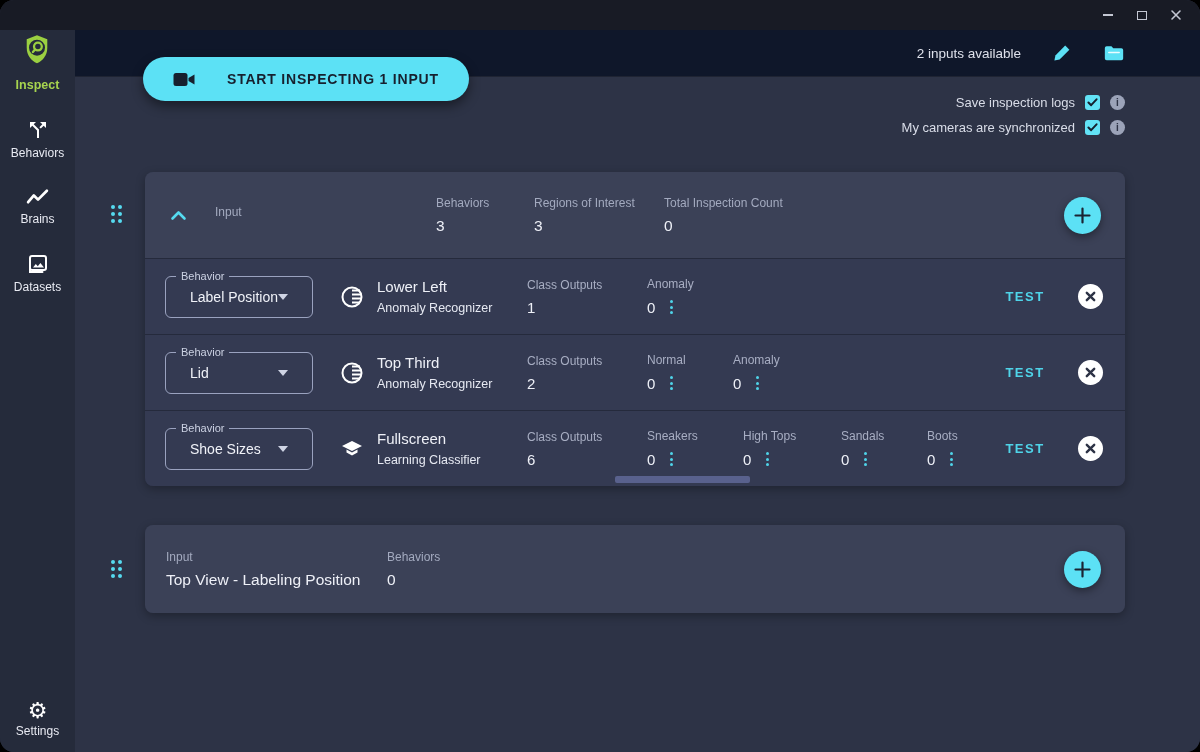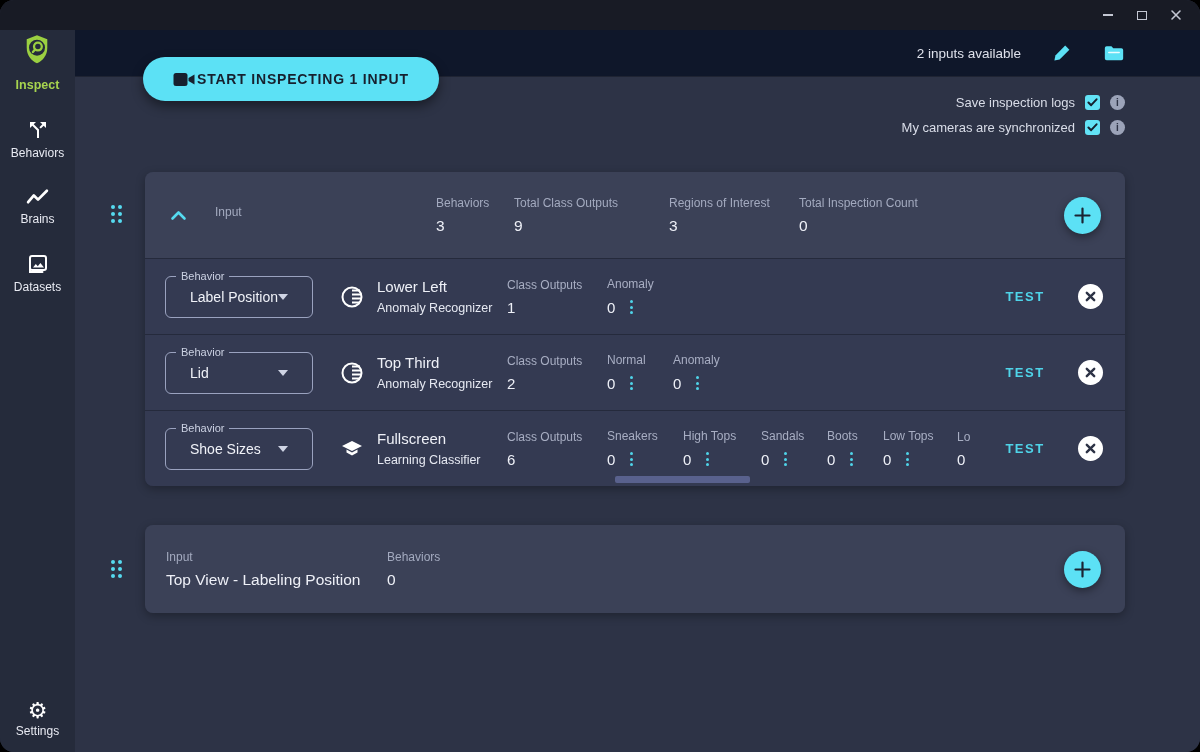--- a/index.html
+++ b/index.html
@@ -23,21 +23,21 @@
   .nav-item { margin-top:26px; display:flex; flex-direction:column; align-items:center; gap:4px; cursor:pointer; }
   .nav-label { font-size:12px; color:#e8eaf2; }
   .settings-item { margin-top:auto; margin-bottom:14px; display:flex; flex-direction:column; align-items:center; gap:2px; cursor:pointer; }
   .gear-glyph { font-size:22px; line-height:22px; color:#fff; }
 
   
   .band { position:absolute; top:0; left:0; right:0; height:47px; background:#0f172a; border-bottom:1px solid #1f2433; display:flex; align-items:center; justify-content:flex-end; padding-right:75px; gap:30px; }
   .band-text { font-size:13.5px; color:#dde0ea; }
   .band-icon { width:22px; height:22px; display:flex; align-items:center; justify-content:center; cursor:pointer; }
 
-  .start-btn { position:absolute; top:27px; left:68px; height:44px; padding:0 30px; border:none; border-radius:22px; background:#5ce1f5; color:#17202e; font-family:"Liberation Sans", sans-serif; font-size:14px; font-weight:bold; letter-spacing:0.8px; display:flex; align-items:center; gap:2px; box-shadow:0 5px 12px rgba(0,0,0,.45); cursor:pointer; z-index:10; }
+  .start-btn { position:absolute; top:27px; left:68px; height:44px; padding:0 30px; border:none; border-radius:22px; background:#5ce1f5; color:#17202e; font-family:"Liberation Sans", sans-serif; font-size:14px; font-weight:bold; letter-spacing:0.8px; display:flex; align-items:center; gap:32px; box-shadow:0 5px 12px rgba(0,0,0,.45); cursor:pointer; z-index:10; }
 
   
   .options { position:absolute; top:65px; right:75px; display:flex; flex-direction:column; gap:10px; align-items:flex-end; }
   .opt-row { display:flex; align-items:center; gap:10px; }
   .opt-label { font-size:13px; color:#d9dde8; }
   .checkbox { width:15px; height:15px; border-radius:3px; background:#62e3f6; display:flex; align-items:center; justify-content:center; cursor:pointer; }
   .info-dot { width:15px; height:15px; border-radius:50%; background:#9ba3b8; color:#2d3346; font-size:10px; font-weight:bold; display:flex; align-items:center; justify-content:center; }
 
   
   .card-wrap { position:absolute; left:70px; width:980px; }
@@ -62,21 +62,21 @@
   .brow { height:76px; background:#343a52; border-top:1px solid #252a3c; display:flex; align-items:center; padding-left:20px; }
   .dropdown { position:relative; width:148px; height:42px; border:1px solid #9aa2bf; border-radius:6px; display:flex; align-items:center; padding:0 24px; cursor:pointer; flex-shrink:0; }
   .dd-label { position:absolute; top:-7px; left:10px; background:#343a52; padding:0 5px; font-size:11px; color:#ccd2e3; }
   .dd-value { font-size:14px; color:#f0f2f8; }
   .dd-caret { margin-left:auto; width:0; height:0; border-left:5px solid transparent; border-right:5px solid transparent; border-top:6px solid #cfd4e4; }
   .type-icon { width:26px; margin-left:26px; margin-right:12px; flex-shrink:0; display:flex; align-items:center; }
   .roi-block { width:130px; flex-shrink:0; }
   .roi-name { font-size:15px; color:#eef0f7; margin-bottom:6px; }
   .roi-model { font-size:12.5px; color:#e6e9f2; }
   .stats-strip { flex:1; overflow:hidden; display:flex; align-items:center; height:100%; }
-  .cls-col { flex-shrink:0; }
+  .cls-col { flex-shrink:0;margin-left:20px; }
   .co-col { width:100px; }
   .c-76 { width:76px; } .c-78 { width:78px; } .c-66 { width:66px; } .c-56 { width:56px; } .c-74 { width:74px; } .c-60 { width:60px; }
   .cls-lab { font-size:12px; color:#a8aec3; margin-bottom:7px; white-space:nowrap; }
   .val-row { display:flex; align-items:center; gap:13px; }
   .cls-val { font-size:15px; color:#eef0f7; }
   .kebab { display:flex; flex-direction:column; gap:2.5px; cursor:pointer; padding:2px; }
   .kebab i { width:3px; height:3px; border-radius:50%; background:#4fd4e9; }
   .test-btn { flex-shrink:0; width:58px; text-align:center; background:none; border:none; color:#4fd4e9; font-family:"Liberation Sans", sans-serif; font-size:13px; font-weight:bold; letter-spacing:1.5px; cursor:pointer; }
   .x-btn { flex-shrink:0; width:25px; height:25px; margin:0 22px 0 24px; border:none; border-radius:50%; background:#fff; display:flex; align-items:center; justify-content:center; cursor:pointer; }
 
@@ -205,24 +205,20 @@
               <svg width="17" height="11" viewBox="0 0 17 11">
                   <polyline points="2.5,8.5 8.5,2.5 14.5,8.5" fill="none" stroke="#55dbf0" stroke-width="2.6" stroke-linecap="round" stroke-linejoin="round"></polyline>
                 </svg>
             </div>
             <div class="input-block">
               <div class="lab">Input</div>
             </div>
             <div class="stat st-0">
               <div class="lab">Behaviors</div>
               <div class="val-lg">3</div>
-            </div>
-            <div class="stat st-1">
-              <div class="lab">Total Class Outputs</div>
-              <div class="val-lg">9</div>
             </div>
             <div class="stat st-2">
               <div class="lab">Regions of Interest</div>
               <div class="val-lg">3</div>
             </div>
             <div class="stat st-3">
               <div class="lab">Total Inspection Count</div>
               <div class="val-lg">0</div>
             </div>
             <button class="plus-btn">

